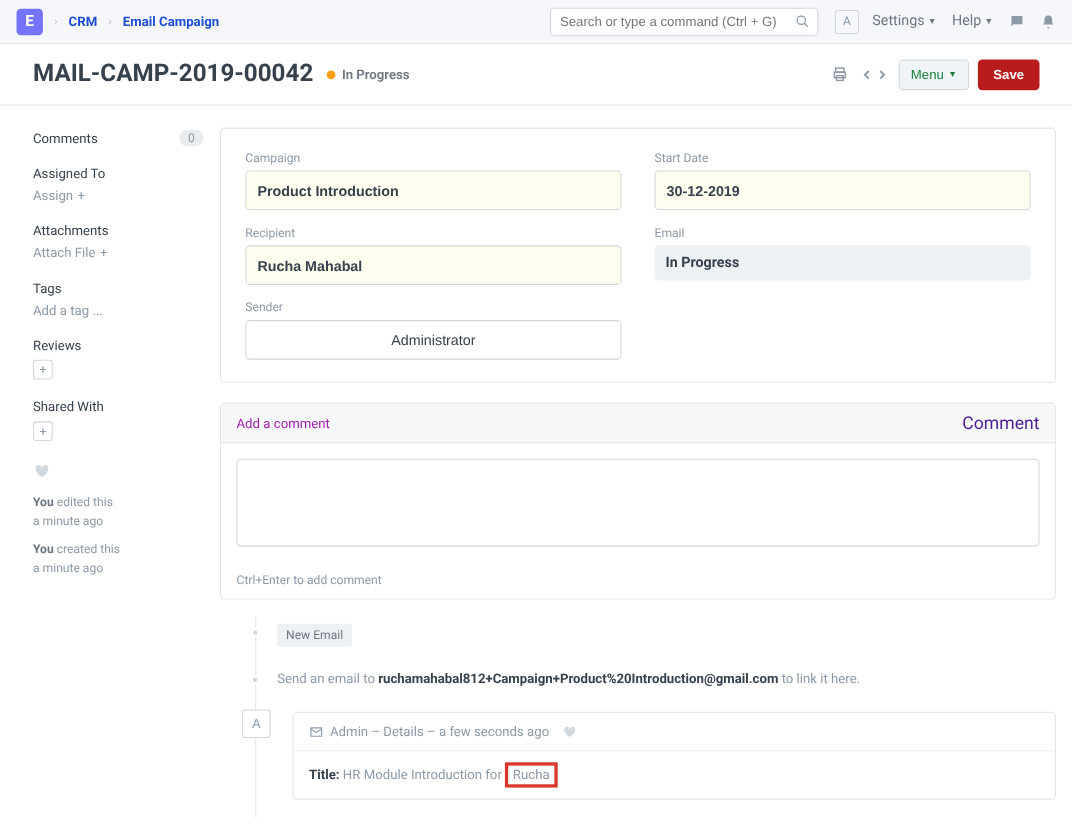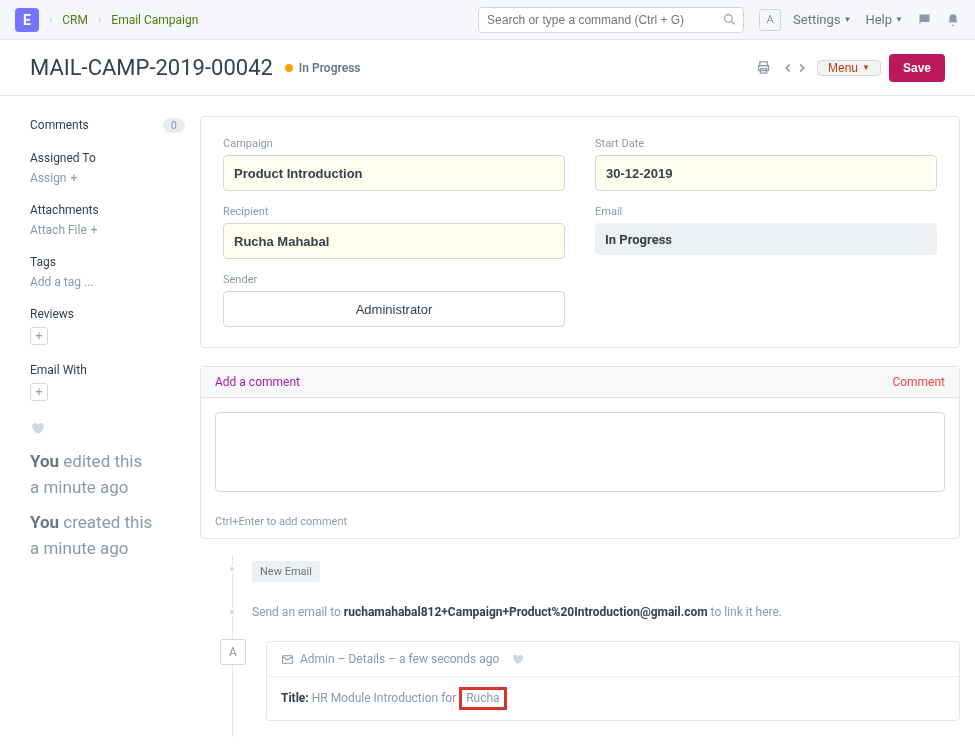--- a/index.html
+++ b/index.html
@@ -2,72 +2,72 @@
 <html><head>
 <meta charset="utf-8">
 <style>
 * { margin:0; padding:0; box-sizing:border-box; }
 body { font-family:-apple-system,BlinkMacSystemFont,"Segoe UI",Roboto,sans-serif; font-size:13px; color:#36414c; background:#fff; }
 
 
 .navbar { height:40px; display:flex; align-items:center; padding:0 15px; border-bottom:1px solid #e5e5e5; background:#f5f7fa; }
 .logo-box { width:24px; height:24px; background:#7574ff; border-radius:4px; display:flex; align-items:center; justify-content:center; color:#fff; font-weight:700; font-size:14px; }
 .crumb-sep { color:#b8c2cc; margin:0 10px; font-size:11px; }
-.crumb-link { color:#4d7c0f; font-size:12px; font-weight:400; }
+.crumb-link { color:#1d4ed8; font-size:12px; font-weight:700; }
 .nav-spacer { flex:1; }
 .search-wrap { position:relative; margin-right:15px; }
-.search-input { width:266px; height:26px; border:1px solid #d1d8dd; border-radius:4px; padding:0 28px 0 8px; font-size:12px; background:#fff; color:#8d99a6; }
+.search-input { width:244px; height:26px; border:1px solid #d1d8dd; border-radius:4px; padding:0 28px 0 8px; font-size:12px; background:#fff; color:#8d99a6; }
 .search-icon { position:absolute; right:8px; top:6px; color:#8d99a6; }
 .avatar-sm { width:22px; height:22px; border:1px solid #d1d8dd; border-radius:3px; display:flex; align-items:center; justify-content:center; color:#8d99a6; font-size:11px; margin-right:12px; }
 .nav-link { color:#6c7680; font-size:13px; margin-right:14px; display:flex; align-items:center; gap:3px; }
 .nav-icon { color:#8d99a6; margin-right:14px; }
 
 
 .titlebar { height:56px; display:flex; align-items:center; padding:0 30px; border-bottom:1px solid #e5e5e5; }
-.doc-title { font-size:22px; font-weight:400; color:#36414c; }
+.doc-title { font-size:22px; font-weight:700; color:#36414c; }
 .status-dot { width:8px; height:8px; border-radius:50%; background:#ffa00a; margin-left:12px; margin-right:6px; }
 .status-text { font-size:12px; color:#6c7680; font-weight:600; }
 .titlebar .nav-spacer { flex:1; }
 .tb-btns { display:flex; align-items:center; gap:8px; }
 .tb-icon { color:#8d99a6; padding:2px; }
 .chev-group { display:flex; }
 .chev { color:#8d99a6; }
-.menu-btn { background:#f0f4f7; border:1px solid #d1d8dd; border-radius:4px; height:16px; padding:0 10px; font-size:12px; color:#c2410c; display:flex; align-items:center; gap:4px; }
-.save-btn { background:#be185d; color:#fff; border:none; border-radius:4px; height:28px; padding:0 14px; font-size:12px; font-weight:600; }
+.menu-btn { background:#f0f4f7; border:1px solid #d1d8dd; border-radius:4px; height:28px; padding:0 10px; font-size:12px; color:#15803d; display:flex; align-items:center; gap:4px; }
+.save-btn { background:#b91c1c; color:#fff; border:none; border-radius:4px; height:28px; padding:0 14px; font-size:12px; font-weight:600; }
 
 
 .page { display:flex; padding:0 15px; }
 .sidebar { width:170px; padding:22px 0 22px 15px; }
-.side-row { display:flex; justify-content:space-between; margin-bottom:8px; }
+.side-row { display:flex; align-items:center; justify-content:space-between; margin-bottom:8px; }
 .side-label { font-size:12px; color:#36414c; }
 .badge-0 { background:#e8ecef; color:#8d99a6; font-size:11px; border-radius:10px; padding:1px 8px; }
 .side-section { margin-bottom:18px; }
 .side-title { font-size:12px; color:#36414c; margin-bottom:6px; }
 .side-action { font-size:12px; color:#8d99a6; display:flex; align-items:center; gap:4px; }
 .plus-box { width:18px; height:18px; border:1px solid #d1d8dd; border-radius:3px; display:flex; align-items:center; justify-content:center; color:#8d99a6; font-size:12px; }
 .heart { color:#d1d8dd; margin:20px 0 14px; }
-.activity { font-size:17px; color:#8d99a6; line-height:1.5; margin-bottom:10px; }
+.activity { font-size:11px; color:#8d99a6; line-height:1.5; margin-bottom:10px; }
 .activity b { color:#6c7680; }
 
 .main { flex:1; padding:20px 0 40px 15px; min-width:0; }
 .form-card { border:1px solid #e5e5e5; border-radius:4px; padding:20px 22px; display:flex; gap:30px; }
 .form-col { flex:1; display:flex; flex-direction:column; gap:14px; }
 .fg .flabel { font-size:11px; color:#8d99a6; margin-bottom:5px; display:block; }
 .fg .finput { width:100%; height:36px; border:1px solid #d1d8dd; border-radius:4px; padding:0 10px; font-size:13px; font-weight:700; color:#36414c; background:#fffff0; }
 .fg .finput.plain { background:#fff; font-weight:400;text-align:center; }
 .fg .fselect { position:relative; }
 .fg .fselect .finput { padding-right:28px; }
 .fg .chev-dn { position:absolute; right:8px; top:8px; color:#8d99a6; }
 .fg .fstatic { width:100%; height:32px; border-radius:4px; padding:0 10px; font-size:13px; font-weight:700; color:#36414c; background:#eef1f4; display:flex; align-items:center; }
 
 
 .comment-frame { border:1px solid #e5e5e5; border-radius:4px; margin-top:18px; }
 .comment-head { display:flex; align-items:center; justify-content:space-between; padding:8px 14px; background:#f7f8fa; border-bottom:1px solid #e5e5e5; }
 .comment-head .ch-l { font-size:12px; color:#a21caf; }
-.comment-head .ch-r { font-size:12px; color:#ef4444; }
+.comment-head .ch-r { font-size:16px; color:#4c1d95; }
 .comment-body { padding:14px; }
 .comment-textarea { width:100%; height:80px; border:1px solid #d1d8dd; border-radius:4px; resize:none; }
 .comment-hint { font-size:11px; color:#8d99a6; padding:6px 14px 10px; }
 
 
 .timeline { margin-top:16px; position:relative; padding-left:36px; }
 .timeline:before { content:""; position:absolute; left:32px; top:0; bottom:0; width:1px; background:#e5e5e5; }
 .tl-item { position:relative; padding:6px 0 16px 16px; }
 .tl-dot { position:absolute; left:-8px; top:10px; width:8px; height:8px; border-radius:50%; background:#d1d8dd; border:2px solid #fff; }
 .tl-chip { display:inline-block; background:#eef1f4; color:#6c7680; font-size:11px; padding:4px 8px; border-radius:3px; }
@@ -179,21 +179,21 @@
     </div>
     <div class="side-section">
       <div class="side-title">Tags</div>
       <div class="side-action">Add a tag ...</div>
     </div>
     <div class="side-section">
       <div class="side-title">Reviews</div>
       <div class="plus-box">+</div>
     </div>
     <div class="side-section">
-      <div class="side-title">Email With</div>
+      <div class="side-title">Shared With</div>
       <div class="plus-box">+</div>
     </div>
     <div class="heart">
       <svg width="14" height="14" viewBox="0 0 24 24" fill="currentColor">
           <path d="M12 21s-8-6-8-12a5 5 0 0110-1 5 5 0 0110 1c0 6-8 12-8 12h-4z"></path>
         </svg>
     </div>
     <div class="activity">
       <b>You</b><span> edited this</span><br>
       <span>a minute ago</span>

